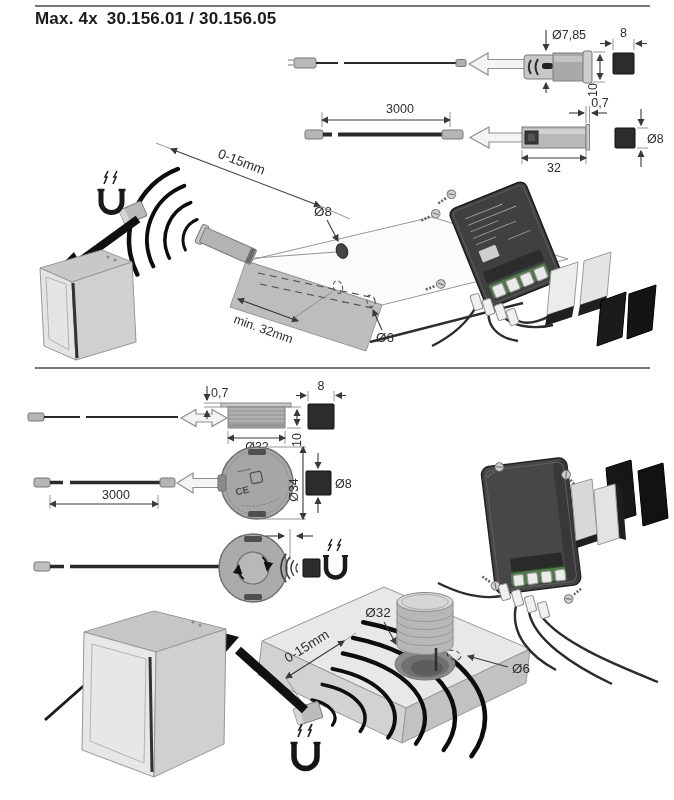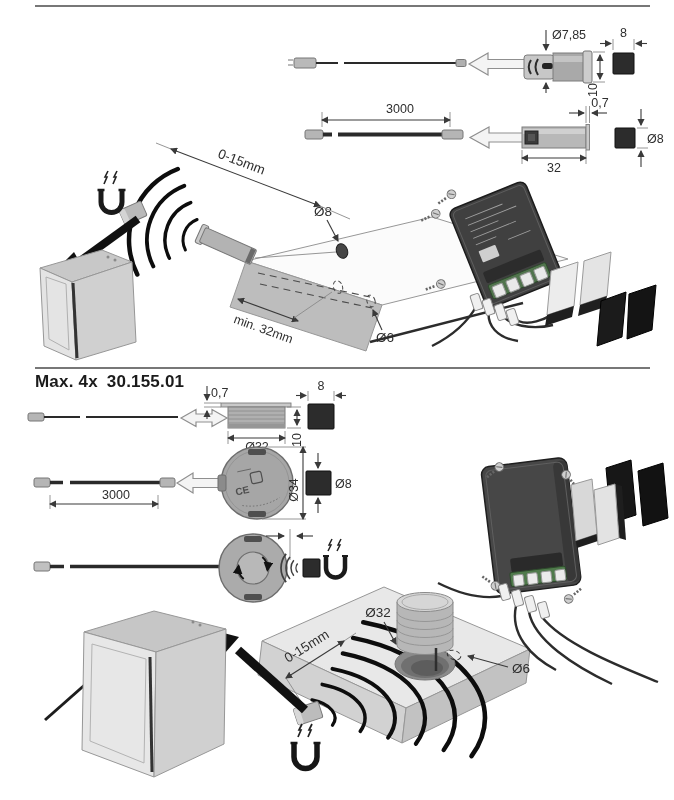--- a/index.html
+++ b/index.html
@@ -19,22 +19,22 @@
   .wire{stroke:#2c2c2c;stroke-width:2.4;fill:none;}
   .whiteArrow{fill:#f4f4f4;stroke:#8f8f8f;stroke-width:1.2;}
   .edge{stroke:#979797;stroke-width:1;}
   .arc{stroke:#0d0d0d;fill:none;stroke-linecap:round;}
 </style>
 </head>
 <body>
 
 <div id="stage">
 
-  <div class="title" style="top:372px">
-    <span>Max. 4x</span><span class="code">30.155.01</span>
+  <div class="title" style="top:9px">
+    <span>Max. 4x</span><span class="code">30.156.01 / 30.156.05</span>
   </div>
 
   <svg id="gfx" width="674" height="800" viewBox="0 0 674 800">
     <defs>
       <marker id="arr" viewBox="0 0 10 10" refX="8.5" refY="5" markerWidth="6.5" markerHeight="6.5" orient="auto-start-reverse">
         <path d="M0 0 L10 5 L0 10 Z" fill="#3a3a3a"></path>
       </marker>
       <marker id="arrS" viewBox="0 0 10 10" refX="8" refY="5" markerWidth="5.5" markerHeight="5.5" orient="auto-start-reverse">
         <path d="M0 0 L10 5 L0 10 Z" fill="#111"></path>
       </marker>

